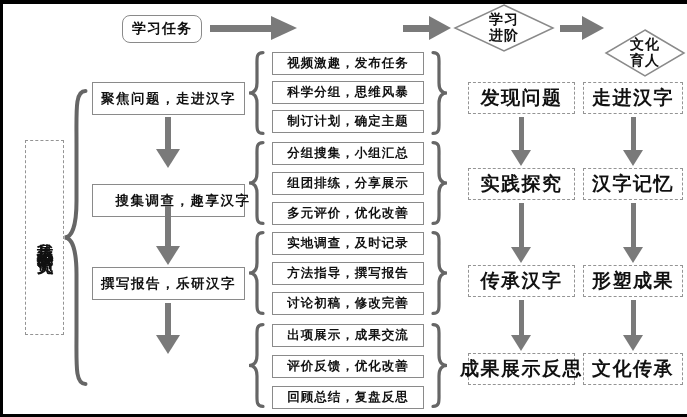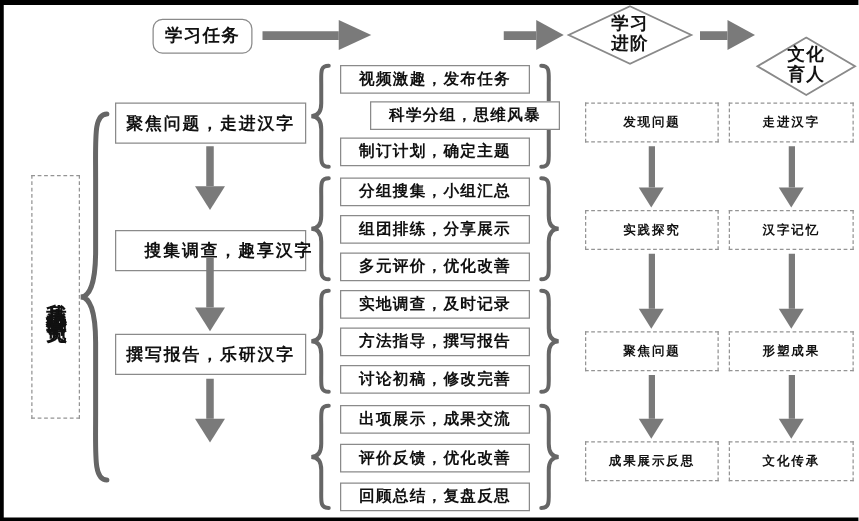--- a/index.html
+++ b/index.html
@@ -13,21 +13,21 @@
   .frame-bottom{left:0;top:414px;width:687px;height:3px;}
 
   .box{
     position:absolute;display:flex;align-items:center;justify-content:center;
     background:#fff;border:1.5px solid #8a8a8a;box-sizing:border-box;
     font-weight:600;white-space:nowrap;
   }
   .round-box{border-radius:8px;font-size:14px;letter-spacing:1px;}
   .stage-box{left:92px;width:153px;height:33px;font-size:13.5px;letter-spacing:1.5px;}
   .act-box{left:272px;width:152px;height:23px;font-size:12.5px;letter-spacing:1px;border-width:1.3px;}
-  .dash-box{border:1.5px dashed #949494;font-size:10px;letter-spacing:1.5px;}
+  .dash-box{border:1.5px dashed #949494;font-size:19px;letter-spacing:1.5px;}
   .prog-box{left:468px;width:107px;height:32px;}
   .cult-box{left:583px;width:100px;height:32px;}
 
   .diamond{position:absolute;}
   .diamond svg{position:absolute;left:0;top:0;}
   .diamond .dtext{
     position:absolute;left:0;top:0;width:100%;height:100%;
     display:flex;flex-direction:column;align-items:center;justify-content:center;
     font-size:14px;font-weight:600;line-height:16px;letter-spacing:1px;
   }
@@ -162,21 +162,21 @@
         <path d="M 17 3 C 10 3, 11 9, 11 20 L 11 38 C 11 46, 8 50, 3 50 C 8 50, 11 54, 11 62 L 11 80 C 11 91, 10 97, 17 97"></path>
       </svg>
   </div>
   <div class="brace brace-sm" style="left:430px;top:322px;width:20px;height:87px;">
     <svg viewBox="0 0 20 100" preserveAspectRatio="none">
         <path d="M 3 3 C 10 3, 9 9, 9 20 L 9 38 C 9 46, 12 50, 17 50 C 12 50, 9 54, 9 62 L 9 80 C 9 91, 10 97, 3 97"></path>
       </svg>
   </div>
 
   <div class="box act-box" style="top:52px;">视频激趣，发布任务</div>
-  <div class="box act-box" style="top:81px;margin-left:24px;">科学分组，思维风暴</div>
+  <div class="box act-box" style="top:81px;">科学分组，思维风暴</div>
   <div class="box act-box" style="top:110px;">制订计划，确定主题</div>
 
   <div class="box act-box" style="top:142px;">分组搜集，小组汇总</div>
   <div class="box act-box" style="top:172px;">组团排练，分享展示</div>
   <div class="box act-box" style="top:202px;">多元评价，优化改善</div>
 
   <div class="box act-box" style="top:232px;">实地调查，及时记录</div>
   <div class="box act-box" style="top:262px;">方法指导，撰写报告</div>
   <div class="box act-box" style="top:292px;">讨论初稿，修改完善</div>
 
@@ -187,21 +187,21 @@
   <div class="box dash-box prog-box" style="top:82px;">发现问题</div>
   <div class="v-arrow small" style="left:511px;top:117px;width:20px;height:49px;">
       <div class="shaft"></div>
       <div class="head"></div>
     </div>
   <div class="box dash-box prog-box" style="top:168px;">实践探究</div>
   <div class="v-arrow small" style="left:511px;top:203px;width:20px;height:60px;">
       <div class="shaft"></div>
       <div class="head"></div>
     </div>
-  <div class="box dash-box prog-box" style="top:265px;">聚焦问题</div>
+  <div class="box dash-box prog-box" style="top:265px;">传承汉字</div>
   <div class="v-arrow small" style="left:511px;top:300px;width:20px;height:51px;">
       <div class="shaft"></div>
       <div class="head"></div>
     </div>
   <div class="box dash-box prog-box" style="top:353px;">成果展示反思</div>
 
   <div class="box dash-box cult-box" style="top:82px;">走进汉字</div>
   <div class="v-arrow small" style="left:623px;top:117px;width:20px;height:49px;">
       <div class="shaft"></div>
       <div class="head"></div>

